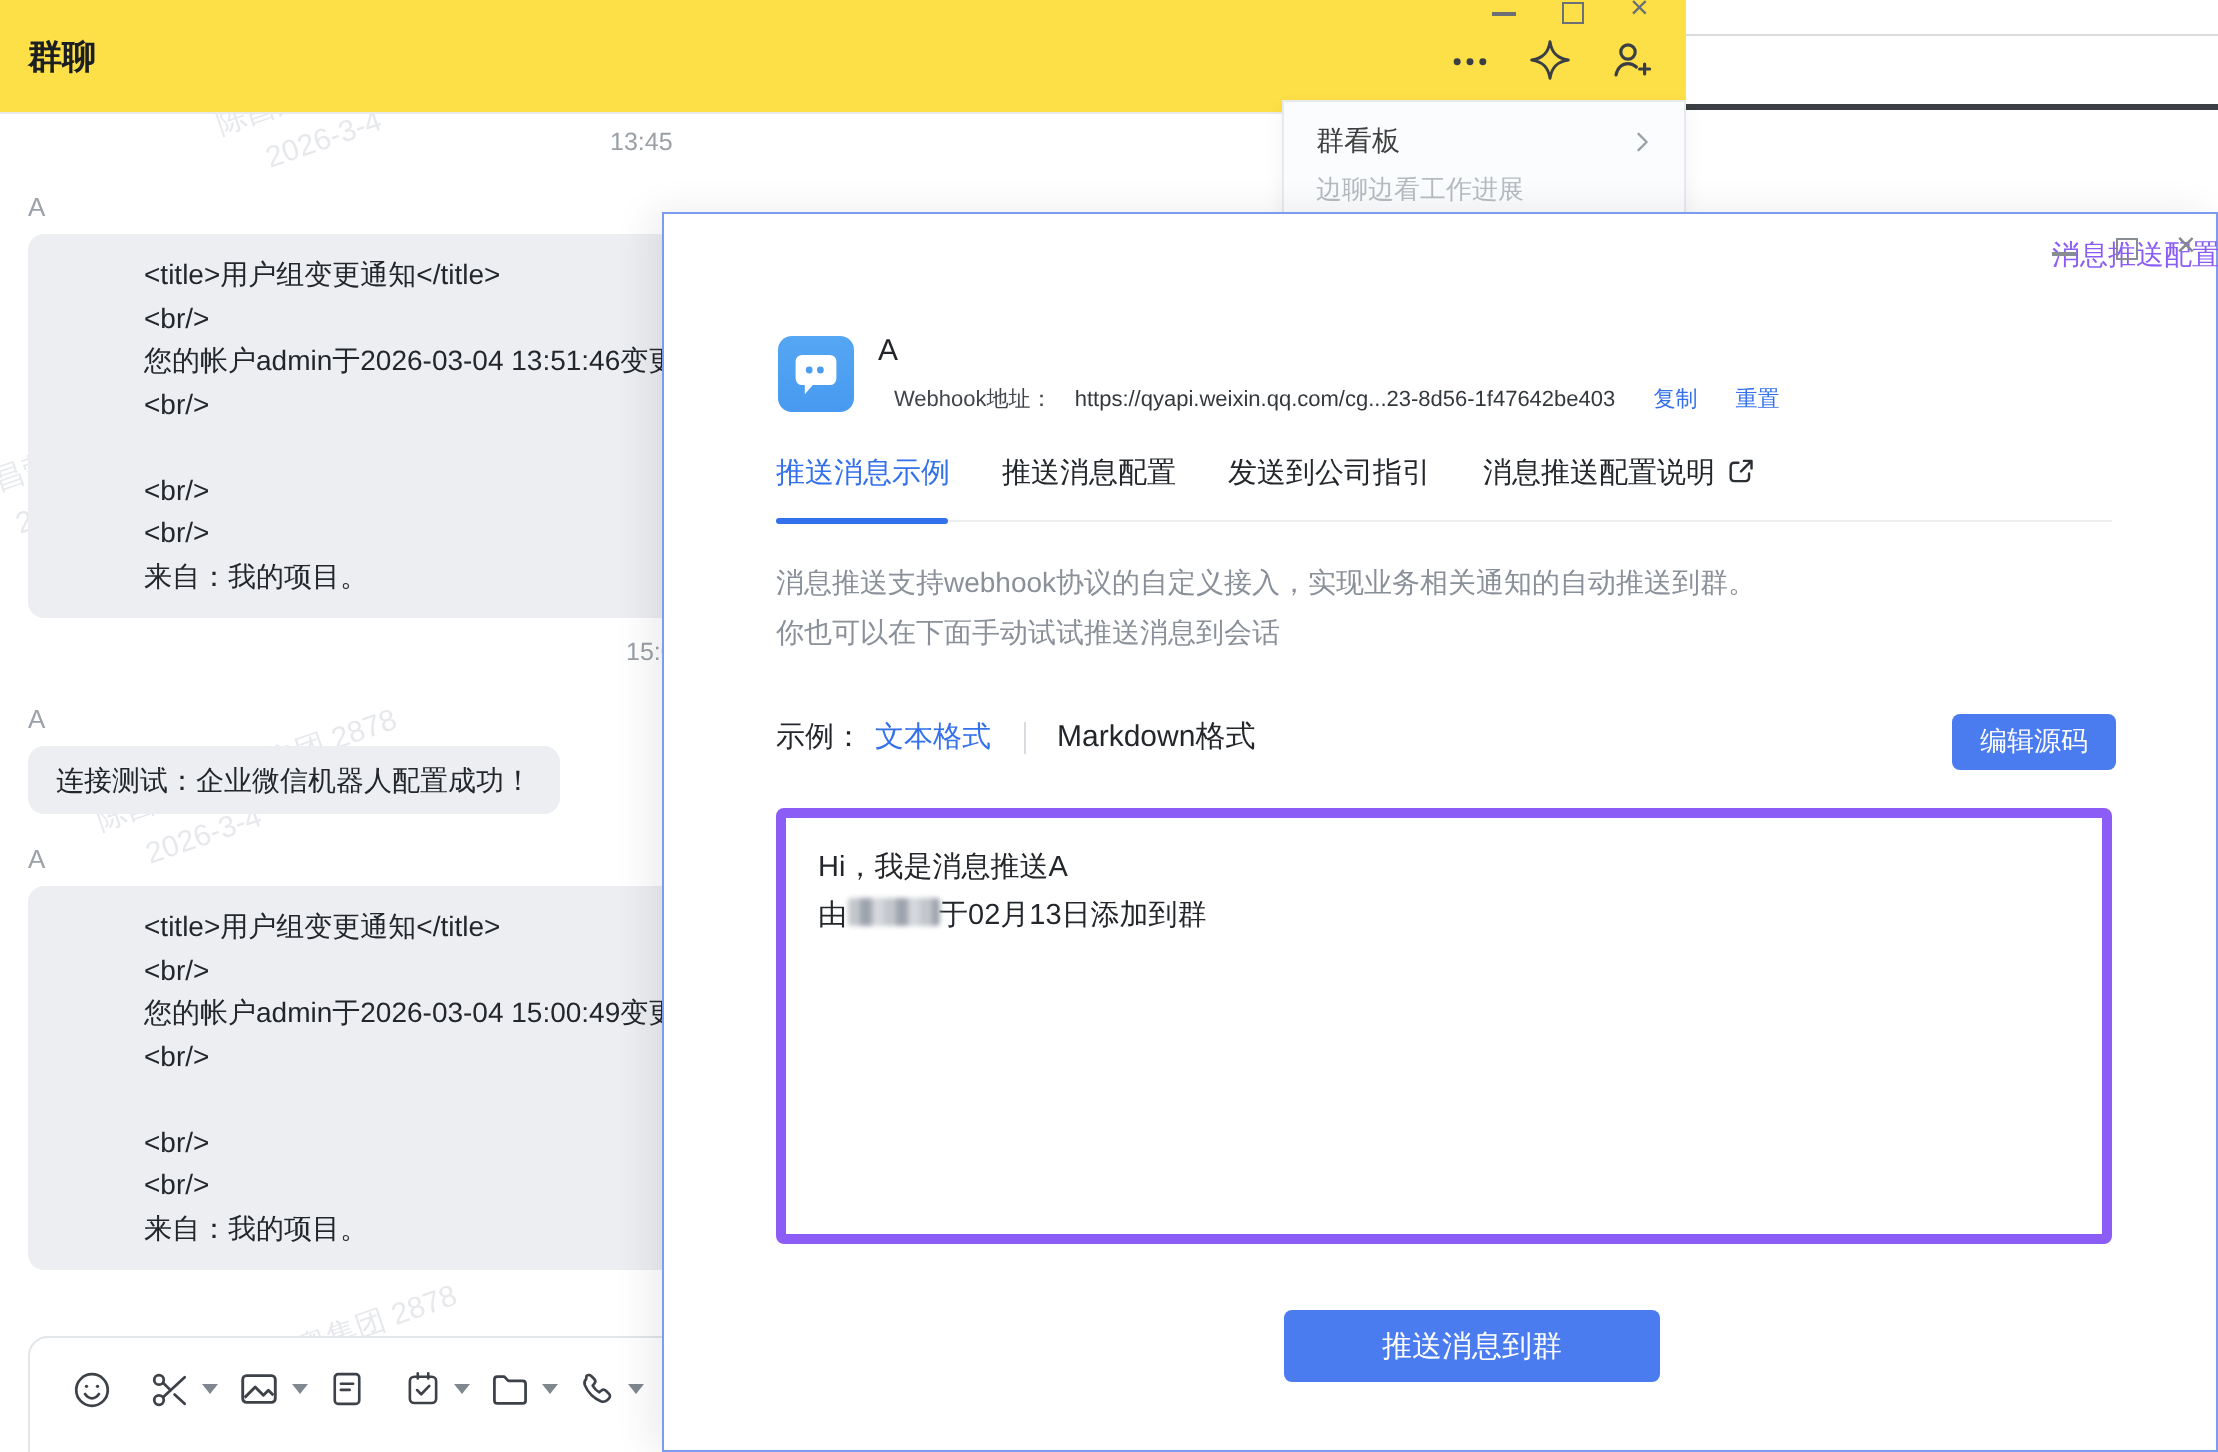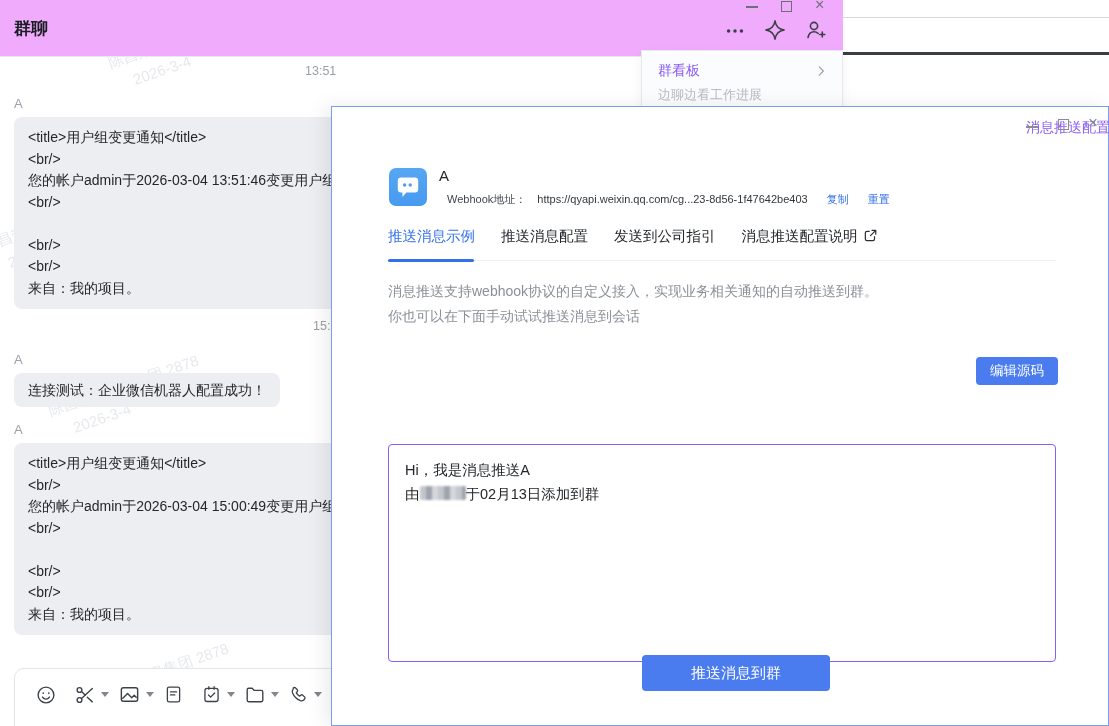--- a/index.html
+++ b/index.html
@@ -5,55 +5,55 @@
   * { margin:0; padding:0; box-sizing:border-box; }
   html,body { width:1109px; height:726px; }
   body { font-family:"Liberation Sans","DejaVu Sans",sans-serif; background:#fff; }
   .screen { position:relative; width:1109px; height:726px; overflow:hidden; background:#fff; }
 
   
   .chat-window { position:absolute; inset:0; background:#fff; z-index:0; }
   .wm-layer { position:absolute; inset:0; z-index:0; pointer-events:none; }
   .wm { position:absolute; transform:rotate(-19deg); transform-origin:left top;
         color:rgba(140,152,168,0.22); font-size:15px; line-height:24px; white-space:nowrap; }
-  .chat-header { position:absolute; left:0; top:0; width:939px; height:57px; background:#f0abfc;
+  .chat-header { position:absolute; left:0; top:0; width:939px; height:57px; background:#fde047;
                  border-bottom:1px solid #e7e9eb; z-index:2; }
   .chat-title { position:absolute; left:14px; top:17px; font-size:17px; font-weight:bold; color:#1b1e22; }
   .winbtn { position:absolute; color:#6b7076; z-index:3; }
   .bar-icon { width:12px; border-top:2px solid #6b7076; }
   .box-icon { width:11px; height:11px; border:1.5px solid #6b7076; }
   .x-icon { font-size:16px; line-height:14px; }
   .hdr-icons { position:absolute; top:18px; z-index:3; display:flex; align-items:center; }
   .hdr-icons svg { display:block; }
 
   .chat-time { position:absolute; font-size:12.5px; color:#9aa0a6; z-index:1; }
   .chat-sender { position:absolute; font-size:13px; color:#9ba1a8; z-index:1; }
   .bubble { position:absolute; background:#eceef2; border-radius:8px; padding:10px 14px;
             font-size:14px; color:#23272b; z-index:1; }
-  .bubble .line { line-height:21.5px; white-space:pre; overflow:hidden; }
+  .bubble .line { line-height:21.5px; white-space:pre; overflow:hidden;margin-left:44px; }
   .bubble-single { line-height:20px; white-space:nowrap; }
 
   .input-panel { position:absolute; left:14px; top:668px; width:380px; height:120px; background:#fff;
                  border:1px solid #e3e6e9; border-radius:10px; z-index:1; }
   .toolbar { position:absolute; left:20px; top:14px; display:flex; align-items:center; }
   .tool { display:flex; align-items:center; margin-right:9px; }
   .tool svg { display:block; }
   .caret { width:0; height:0; border-left:4px solid transparent; border-right:4px solid transparent;
            border-top:5px solid #81878e; margin-left:5px; }
 
   
   .behind-window { position:absolute; left:843px; top:0; width:266px; height:106px; background:#fff; z-index:4; }
   .behind-line1 { position:absolute; left:0; top:17px; width:266px; height:1px; background:#d8dadc; }
   .behind-line2 { position:absolute; left:0; top:52px; width:266px; height:3px; background:#3b3f44; }
   .behind-selection { position:absolute; left:0; top:55px; width:266px; height:45px; }
 
   
   .menu-panel { position:absolute; left:641px; top:50px; width:202px; height:58px; background:#fbfcfd;
                 border:1px solid #e7e9ec; box-shadow:0 4px 10px rgba(0,0,0,0.06); z-index:5; }
-  .menu-item1 { position:absolute; left:16px; top:11px; font-size:14px; color:#8b5cf6; }
+  .menu-item1 { position:absolute; left:16px; top:11px; font-size:14px; color:#404040; }
   .menu-chevron { position:absolute; right:14px; top:13px; }
   .menu-item2 { position:absolute; left:16px; top:35px; font-size:13px; color:#b6bbc2;text-align:right; }
 
   
   .dialog { position:absolute; left:331px; top:106px; width:778px; height:620px; background:#fff;
             border:1px solid #7b9cf0; z-index:10; box-shadow:-6px 0 18px rgba(0,0,0,0.08); }
   .dlg-title { position:absolute; left:0; top:12px; width:778px; text-align:right; font-size:14px; color:#8b5cf6; }
   .dlg-min { position:absolute; left:694px; top:19px; width:12px; border-top:2px solid #888d93; }
   .dlg-max { position:absolute; left:726px; top:12px; width:11px; height:11px; border:1.5px solid #888d93; }
   .dlg-close { position:absolute; left:756px; top:6px; font-size:17px; color:#84898f; }
@@ -76,22 +76,22 @@
 
   .desc { position:absolute; left:56px; font-size:14px; color:#8a9099; }
   .example-row { position:absolute; left:56px; top:252px; display:flex; align-items:center; font-size:14.5px; }
   .example-label { color:#23272b; }
   .fmt-text { color:#3370eb; margin-left:6px; cursor:pointer; }
   .fmt-sep { width:1px; height:16px; background:#d8dbdf; margin:0 16px; }
   .fmt-md { color:#23272b; font-size:15px; cursor:pointer; }
   .btn-blue { background:#4a7cf0; color:#fff; border:none; border-radius:4px; cursor:pointer;
               display:flex; align-items:center; justify-content:center; }
   .edit-src-btn { position:absolute; left:644px; top:250px; width:82px; height:28px; font-size:13.5px; }
-  .msg-box { position:absolute; left:56px; top:297px; width:668px; height:218px; border:1px solid #8b5cf6;
-             border-radius:4px; padding:13px 16px; font-size:14.5px; color:#23272b; line-height:24px;margin-top:40px; }
+  .msg-box { position:absolute; left:56px; top:297px; width:668px; height:218px; border:5px solid #8b5cf6;
+             border-radius:4px; padding:13px 16px; font-size:14.5px; color:#23272b; line-height:24px; }
   .redacted { display:inline-block; width:46px; height:14px; vertical-align:-1px; border-radius:2px;
               background:repeating-linear-gradient(90deg,#c3c7cd 0 6px,#9ea4ad 6px 12px,#d4d7db 12px 18px);
               filter:blur(1.3px); }
   .push-btn { position:absolute; left:310px; top:548px; width:188px; height:36px; font-size:15px; }
 </style>
 </head>
 <body>
 
 <div class="screen">
 
@@ -145,21 +145,21 @@
       </span>
       <span>
         <svg width="24" height="24" viewBox="0 0 24 24" fill="none" stroke="#3a3f45" stroke-width="1.6" stroke-linecap="round">
             <circle cx="10" cy="8" r="3.6"></circle>
             <path d="M4 19.5c.8-3.8 3.2-5.7 6-5.7 1.6 0 3 .6 4.2 1.7"></path>
             <path d="M18.3 14v5M15.8 16.5h5"></path>
           </svg>
       </span>
     </div>
 
-    <div class="chat-time" style="left:305px; top:64px;">13:51</div>
+    <div class="chat-time" style="left:305px; top:64px;">13:45</div>
 
     <div class="chat-sender" style="left:14px; top:96px;">A</div>
     <div class="bubble" style="left:14px; top:117px; width:372px;">
       <div>
           <div class="line">&lt;title&gt;用户组变更通知&lt;/title&gt;</div>
           <div class="line">&lt;br/&gt;</div>
           <div class="line">您的帐户admin于2026-03-04 13:51:46变更用户组为</div>
           <div class="line">&lt;br/&gt;</div>
           <div class="line">&nbsp;</div>
           <div class="line">&lt;br/&gt;</div>
@@ -298,20 +298,26 @@
             <path d="M6.6 3.6H4.3c-1 0-1.8.8-1.8 1.8v6.2c0 1 .8 1.8 1.8 1.8h6.2c1 0 1.8-.8 1.8-1.8V9.3"></path>
             <path d="M9.6 2.6h4v4M13.4 2.8 8 8.2"></path>
           </svg>
       </div>
       <div class="tab-underline"></div>
     </div>
 
     <div class="desc" style="top:201px;">你也可以在下面手动试试推送消息到会话</div>
     <div class="desc" style="top:176px;">消息推送支持webhook协议的自定义接入，实现业务相关通知的自动推送到群。</div>
 
+    <div class="example-row">
+      <span class="example-label">示例：</span>
+      <span class="fmt-text">文本格式</span>
+      <span class="fmt-sep"></span>
+      <span class="fmt-md">Markdown格式</span>
+    </div>
 
     <button class="btn-blue edit-src-btn">编辑源码</button>
 
     <div class="msg-box" role="textbox">
       <div>Hi，我是消息推送A</div>
       <div>
         <span>由</span><span class="redacted"></span><span>于02月13日添加到群</span>
       </div>
     </div>
 

